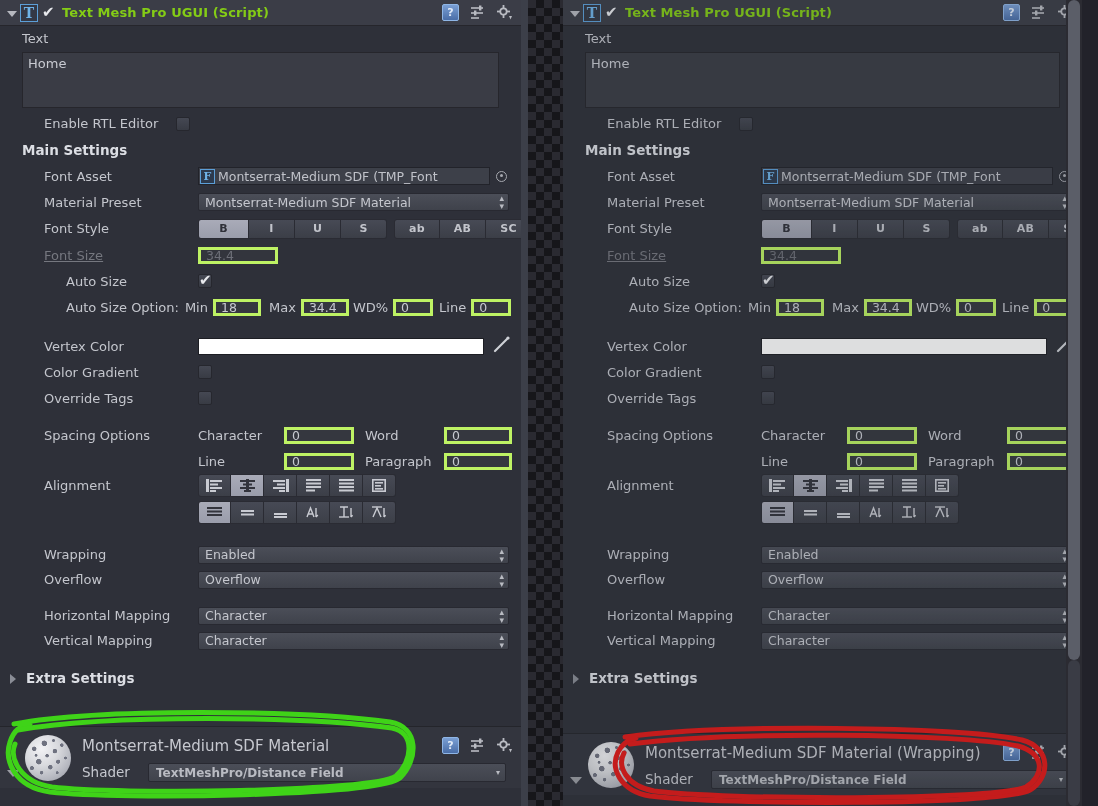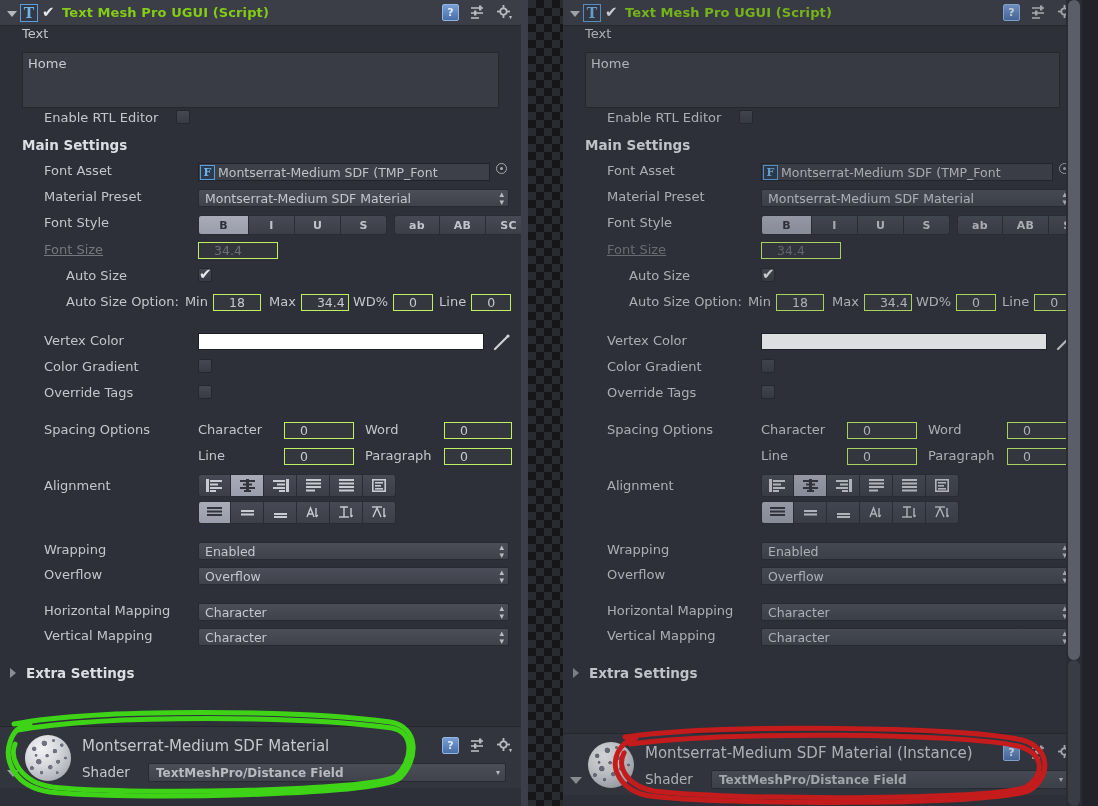--- a/index.html
+++ b/index.html
@@ -77,21 +77,21 @@
 
   .ic-help { background: linear-gradient(180deg,#7a9fd4,#4a6ea8); border-radius: 2px; border:1px solid #8fb6e6; }
   .ic-help::after {
     content:"?"; position:absolute; inset:0; color:#dfe9f7; font-size:11px; font-weight:bold;
     text-align:center; line-height:15px;
   }
   .ic-preset svg, .ic-gear svg { display:block; }
 
   
   .body { padding: 0; }
-  .row { display: flex; height: 25px; padding-left: 22px; }
+  .row { display: flex; align-items: center; height: 25px; padding-left: 22px; }
   .lbl { color: #c4c6cd; font-size: 13px; white-space: nowrap; }
   .lbl.dimmed { color: #75777f; text-decoration: underline; }
 
   .label-col { width: 176px; flex: 0 0 176px; padding-left: 0; }
   .label-col.ind1 { padding-left: 22px; width: 176px; }
 
   .sec-title { color:#dcdee4; font-size:13.5px; font-weight:bold; }
 
   
   .textarea {
@@ -120,23 +120,23 @@
 
   .popup {
     height: 18px; background: linear-gradient(180deg,#4b4e58,#3f424b);
     border: 1px solid #282931; border-radius: 2px;
     display:flex; align-items:center; justify-content:space-between;
     color:#c5c7ce; font-size:12.5px; padding: 0 4px 0 6px; white-space:nowrap;
   }
   .popup .arrows { color:#b9bbc2; font-size:9px; line-height:8px; text-align:center; }
 
   .numfield {
-    height: 17px; background: #35373f; border:1px solid #bef264;
+    height: 17px; background: #35373f; border:3px solid #bef264;
     color:#c8cad1; font-size:12.5px; display:flex; align-items:center;
-    padding-left:15px;
+    padding-left:5px;
   }
   .numfield.disabled { color:#6d6f78; background:#33353d; }
 
   .cbx {
     width:14px; height:14px; background: linear-gradient(180deg,#454853,#383b44);
     border:1px solid #26272e; border-radius:2px; position:relative;
   }
   .cbx.checked::after {
     content:"✔"; position:absolute; left:0px; top:-4px; color:#e9eaee; font-size:15px; font-weight:bold;
   }
@@ -886,21 +886,21 @@
 
         <div class="row" style="height:26px;padding-left:6px;">
           <span class="foldout closed"></span>
           <span class="sec-title" style="margin-left:4px;">Extra Settings</span>
         </div>
       </div>
 
       <div class="mat-block" style="top:733px;">
         <div class="mat-fold"></div>
         <div class="mat-preview"></div>
-        <div class="mat-name">Montserrat-Medium SDF Material (Instance)</div>
+        <div class="mat-name">Montserrat-Medium SDF Material (Wrapping)</div>
         <div class="mat-shader-lbl">Shader</div>
         <div class="mat-shader-pop" style="width:358px;">
           <span>TextMeshPro/Distance Field</span>
           <span style="font-size:8px;color:#b9bbc2;">▾</span>
         </div>
         <div class="mat-icons">
           <div class="ic ic-help"></div>
           <div class="ic ic-preset">
             <svg width="17" height="17" viewBox="0 0 17 17">
               <line x1="2" y1="4" x2="14" y2="4" stroke="#b9bbc2" stroke-width="1.6"></line>

